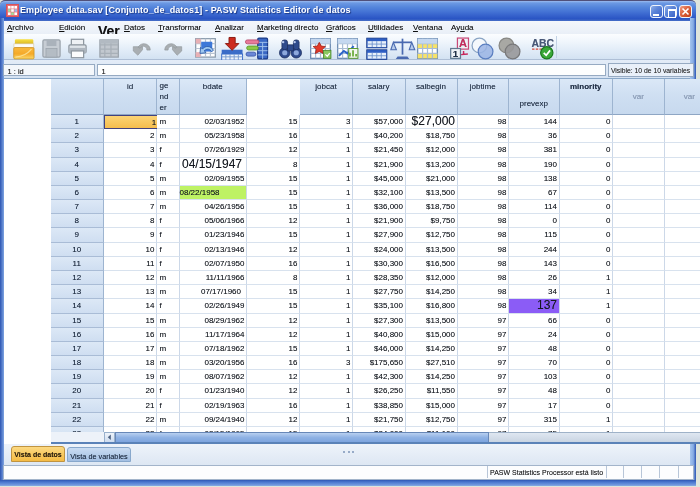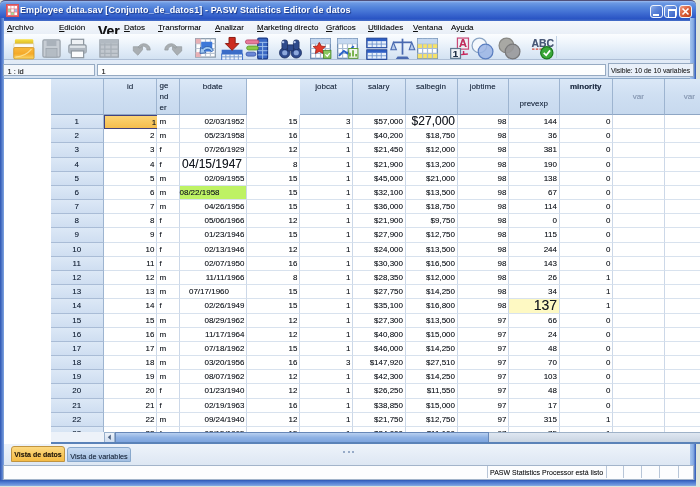--- a/index.html
+++ b/index.html
@@ -757,21 +757,21 @@
 border-right:1px solid #9db4d0;border-bottom:1px solid #a9bcd6;box-sizing:border-box;
 font-size:8px;color:#15253c;text-align:center;line-height:14.18px;">13</div>
 <div class="abs" style="left:53.5px;top:207.15999999999997px;width:53.0px;height:14.18px;background:#fff;
 border-right:1px solid #ccd8e8;border-bottom:1px solid #d8e2ee;box-sizing:border-box;
 font-size:8px;color:#14181f;text-align:right;padding-right:1.5px;line-height:13.18px;">13</div>
 <div class="abs" style="left:106.5px;top:207.15999999999997px;width:22.5px;height:14.18px;background:#fff;
 border-right:1px solid #ccd8e8;border-bottom:1px solid #d8e2ee;box-sizing:border-box;
 font-size:8px;color:#14181f;text-align:left;padding-left:2.5px;line-height:13.18px;">m</div>
 <div class="abs" style="left:129.0px;top:207.15999999999997px;width:67.5px;height:14.18px;background:#fff;
 border-right:1px solid #ccd8e8;border-bottom:1px solid #d8e2ee;box-sizing:border-box;
-font-size:8px;color:#14181f;text-align:right;padding-right:17px;line-height:13.18px;">07/17/1960</div>
+font-size:8px;color:#14181f;text-align:right;padding-right:5px;line-height:13.18px;">07/17/1960</div>
 <div class="abs" style="left:196.5px;top:207.15999999999997px;width:53.0px;height:14.18px;background:#fff;
 border-right:1px solid #ccd8e8;border-bottom:1px solid #d8e2ee;box-sizing:border-box;
 font-size:8px;color:#14181f;text-align:right;padding-right:1.5px;line-height:13.18px;">15</div>
 <div class="abs" style="left:249.5px;top:207.15999999999997px;width:53.0px;height:14.18px;background:#fff;
 border-right:1px solid #ccd8e8;border-bottom:1px solid #d8e2ee;box-sizing:border-box;
 font-size:8px;color:#14181f;text-align:right;padding-right:1.5px;line-height:13.18px;">1</div>
 <div class="abs" style="left:302.5px;top:207.15999999999997px;width:52.5px;height:14.18px;background:#fff;
 border-right:1px solid #ccd8e8;border-bottom:1px solid #d8e2ee;box-sizing:border-box;
 font-size:8px;color:#14181f;text-align:right;padding-right:1.5px;line-height:13.18px;">$27,750</div>
 <div class="abs" style="left:355.0px;top:207.15999999999997px;width:52.0px;height:14.18px;background:#fff;
@@ -812,23 +812,23 @@
 font-size:8px;color:#14181f;text-align:right;padding-right:1.5px;line-height:13.18px;">1</div>
 <div class="abs" style="left:302.5px;top:221.34000000000003px;width:52.5px;height:14.18px;background:#fff;
 border-right:1px solid #ccd8e8;border-bottom:1px solid #d8e2ee;box-sizing:border-box;
 font-size:8px;color:#14181f;text-align:right;padding-right:1.5px;line-height:13.18px;">$35,100</div>
 <div class="abs" style="left:355.0px;top:221.34000000000003px;width:52.0px;height:14.18px;background:#fff;
 border-right:1px solid #ccd8e8;border-bottom:1px solid #d8e2ee;box-sizing:border-box;
 font-size:8px;color:#14181f;text-align:right;padding-right:1.5px;line-height:13.18px;">$16,800</div>
 <div class="abs" style="left:407.0px;top:221.34000000000003px;width:51.5px;height:14.18px;background:#fff;
 border-right:1px solid #ccd8e8;border-bottom:1px solid #d8e2ee;box-sizing:border-box;
 font-size:8px;color:#14181f;text-align:right;padding-right:1.5px;line-height:13.18px;">98</div>
-<div class="abs" style="left:458.5px;top:221.34000000000003px;width:50.5px;height:14.18px;background:#fef9c3;
-border-right:1px solid #ccd8e8;border-bottom:1px solid #d8e2ee;box-sizing:border-box;
-font-size:14px;color:#14181f;text-align:right;padding-right:1.5px;line-height:13.18px;">137</div>
+<div class="abs" style="left:458.5px;top:221.34000000000003px;width:50.5px;height:14.18px;background:#8b5cf6;
+border-right:1px solid #ccd8e8;border-bottom:1px solid #d8e2ee;box-sizing:border-box;
+font-size:12px;color:#14181f;text-align:right;padding-right:1.5px;line-height:13.18px;">137</div>
 <div class="abs" style="left:509.0px;top:221.34000000000003px;width:53.5px;height:14.18px;background:#fff;
 border-right:1px solid #ccd8e8;border-bottom:1px solid #d8e2ee;box-sizing:border-box;
 font-size:8px;color:#14181f;text-align:right;padding-right:1.5px;line-height:13.18px;">1</div>
 <div class="abs" style="left:562.5px;top:221.34000000000003px;width:51.5px;height:14.18px;background:#fff;
 border-right:1px solid #ccd8e8;border-bottom:1px solid #d8e2ee;box-sizing:border-box;"></div>
 <div class="abs" style="left:614.0px;top:221.34000000000003px;width:50.5px;height:14.18px;background:#fff;
 border-right:1px solid #ccd8e8;border-bottom:1px solid #d8e2ee;box-sizing:border-box;"></div>
 <div class="abs" style="left:664.5px;top:221.34000000000003px;width:12.0px;height:14.18px;background:#fff;
 border-right:1px solid #ccd8e8;border-bottom:1px solid #d8e2ee;box-sizing:border-box;"></div>
 <div class="abs" style="left:0.0px;top:235.51999999999998px;width:53.5px;height:14.18px;background:linear-gradient(#dce8f6,#cfdef1);
@@ -961,21 +961,21 @@
 border-right:1px solid #ccd8e8;border-bottom:1px solid #d8e2ee;box-sizing:border-box;
 font-size:8px;color:#14181f;text-align:right;padding-right:1.5px;line-height:13.18px;">03/20/1956</div>
 <div class="abs" style="left:196.5px;top:278.06px;width:53.0px;height:14.18px;background:#fff;
 border-right:1px solid #ccd8e8;border-bottom:1px solid #d8e2ee;box-sizing:border-box;
 font-size:8px;color:#14181f;text-align:right;padding-right:1.5px;line-height:13.18px;">16</div>
 <div class="abs" style="left:249.5px;top:278.06px;width:53.0px;height:14.18px;background:#fff;
 border-right:1px solid #ccd8e8;border-bottom:1px solid #d8e2ee;box-sizing:border-box;
 font-size:8px;color:#14181f;text-align:right;padding-right:1.5px;line-height:13.18px;">3</div>
 <div class="abs" style="left:302.5px;top:278.06px;width:52.5px;height:14.18px;background:#fff;
 border-right:1px solid #ccd8e8;border-bottom:1px solid #d8e2ee;box-sizing:border-box;
-font-size:8px;color:#14181f;text-align:right;padding-right:1.5px;line-height:13.18px;">$147,920</div>
+font-size:8px;color:#14181f;text-align:right;padding-right:1.5px;line-height:13.18px;">$175,650</div>
 <div class="abs" style="left:355.0px;top:278.06px;width:52.0px;height:14.18px;background:#fff;
 border-right:1px solid #ccd8e8;border-bottom:1px solid #d8e2ee;box-sizing:border-box;
 font-size:8px;color:#14181f;text-align:right;padding-right:1.5px;line-height:13.18px;">$27,510</div>
 <div class="abs" style="left:407.0px;top:278.06px;width:51.5px;height:14.18px;background:#fff;
 border-right:1px solid #ccd8e8;border-bottom:1px solid #d8e2ee;box-sizing:border-box;
 font-size:8px;color:#14181f;text-align:right;padding-right:1.5px;line-height:13.18px;">97</div>
 <div class="abs" style="left:458.5px;top:278.06px;width:50.5px;height:14.18px;background:#fff;
 border-right:1px solid #ccd8e8;border-bottom:1px solid #d8e2ee;box-sizing:border-box;
 font-size:8px;color:#14181f;text-align:right;padding-right:1.5px;line-height:13.18px;">70</div>
 <div class="abs" style="left:509.0px;top:278.06px;width:53.5px;height:14.18px;background:#fff;

